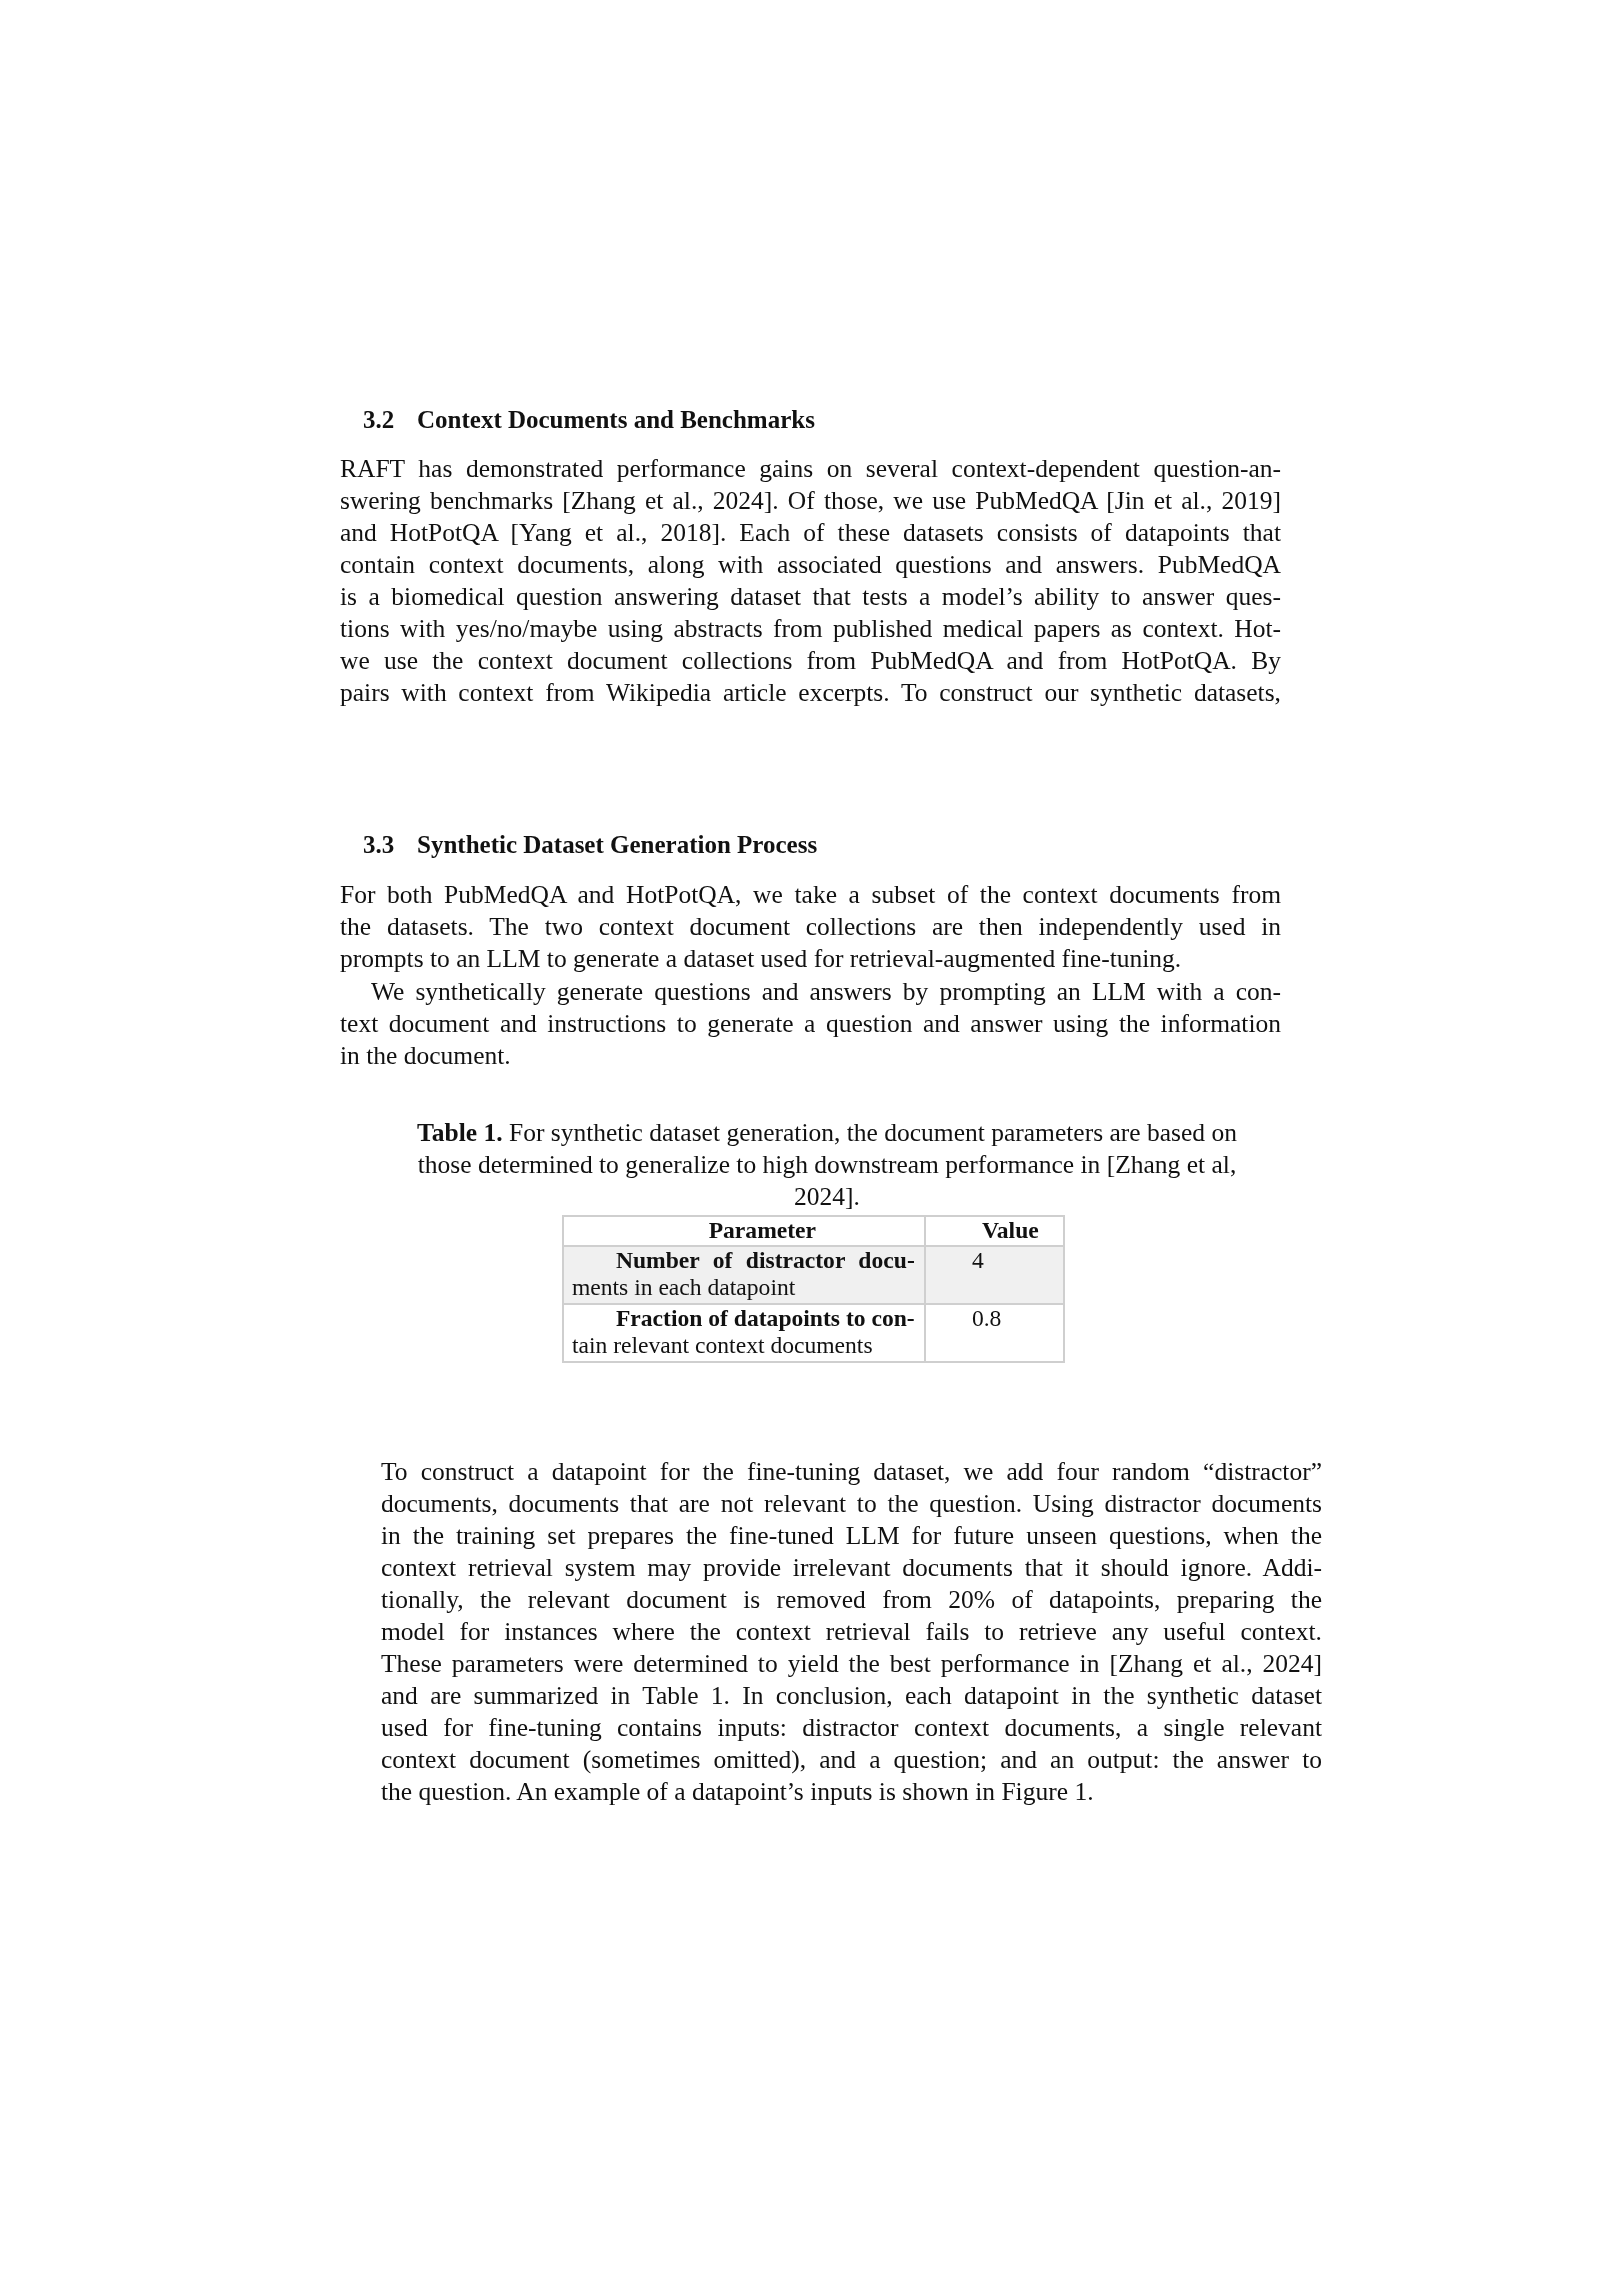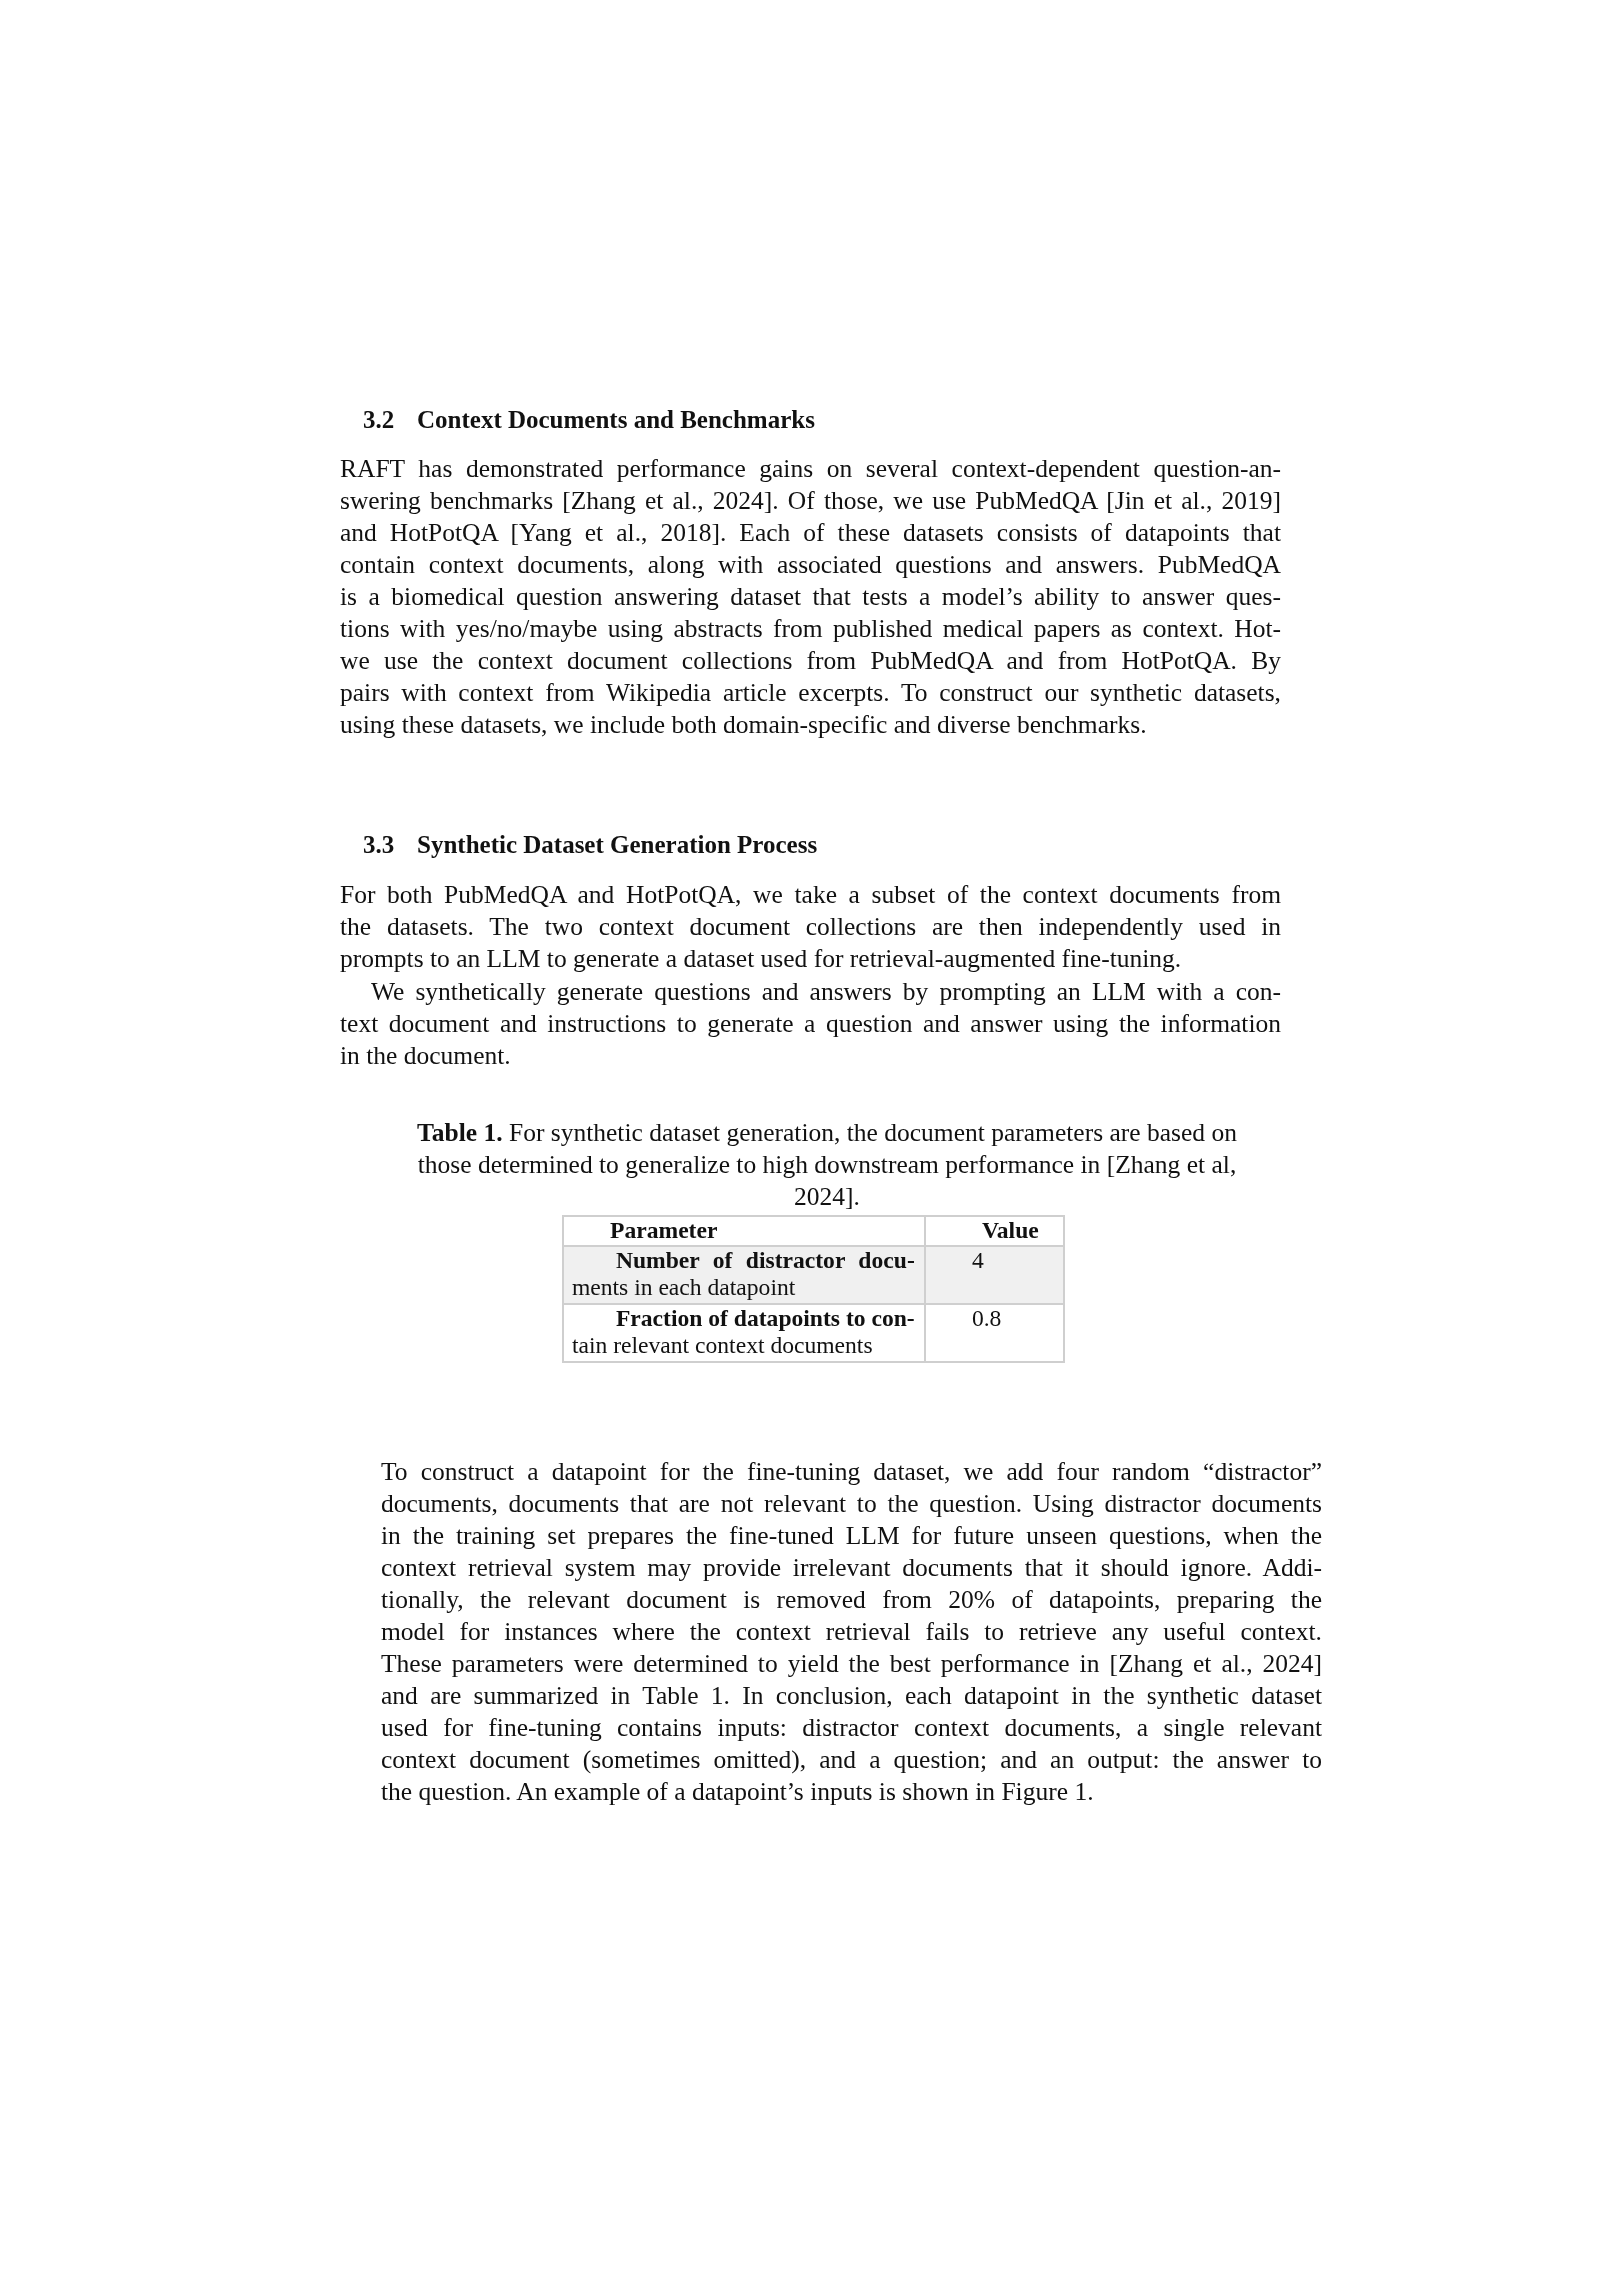--- a/index.html
+++ b/index.html
@@ -11,21 +11,21 @@
   .para { position: absolute; left: 0; width: 941px; font-size: 25.5px; line-height: 32px; text-align: justify; }
   .para .line { display: block; height: 32px; text-align: justify; text-align-last: justify; white-space: nowrap; }
   .para .line.last { text-align-last: left; }
   .para .indent { padding-left: 31px; }
   .caption { position: absolute; left: 43px; width: 888px; font-size: 25.5px; line-height: 32px; text-align: center; }
   .caption b { font-weight: bold; }
   table.params { position: absolute; left: 222px; top: 1215px; border-collapse: collapse;
                  font-size: 23.6px; line-height: 27.5px; }
   table.params td, table.params th { border: 2px solid #cfcfcf; vertical-align: top; padding: 0 9.2px; }
   table.params th { font-weight: bold; text-align: left; height: 26px; }
-  table.params th.col-param { width: 335px; padding-left: 46px; box-sizing: border-box; }
+  table.params th.col-param { width: 335px; padding-left: 46px; box-sizing: border-box; text-align: center; }
   table.params th.col-value { width: 139px; padding-left: 56px; box-sizing: border-box; }
   table.params tr.shaded td { background: #f0f0f0; }
   table.params td.pcell { width: 335px; box-sizing: border-box; padding: 0 9.2px 1.3px 7.9px; text-align: justify; }
   table.params td.pcell .l1 { display: block; padding-left: 44px; text-align: justify; text-align-last: justify; white-space: nowrap; font-weight: bold; }
   table.params td.pcell .l2 { display: block; white-space: nowrap; }
   table.params td.vcell { padding-left: 46px; }
 </style>
 </head>
 <body>
 
@@ -37,21 +37,20 @@
 
   <div class="para" style="top:453px;">
     <span class="line">RAFT has demonstrated performance gains on several context-dependent question-an-</span>
     <span class="line">swering benchmarks [Zhang et al., 2024]. Of those, we use PubMedQA [Jin et al., 2019]</span>
     <span class="line">and HotPotQA [Yang et al., 2018]. Each of these datasets consists of datapoints that</span>
     <span class="line">contain context documents, along with associated questions and answers. PubMedQA</span>
     <span class="line">is a biomedical question answering dataset that tests a model’s ability to answer ques-</span>
     <span class="line">tions with yes/no/maybe using abstracts from published medical papers as context. Hot-</span>
     <span class="line">we use the context document collections from PubMedQA and from HotPotQA. By</span>
     <span class="line">pairs with context from Wikipedia article excerpts.  To construct our synthetic datasets,</span>
-    <span class="line last">using these datasets, we include both domain-specific and diverse benchmarks.</span>
   </div>
 
   <div class="heading" style="top:829px;">
     <span class="num">3.3</span><span>Synthetic Dataset Generation Process</span>
   </div>
 
   <div class="para" style="top:879px;">
     <span class="line">For both PubMedQA and HotPotQA, we take a subset of the context documents from</span>
     <span class="line">the datasets. The two context document collections are then independently used in</span>
     <span class="line last">prompts to an LLM to generate a dataset used for retrieval-augmented fine-tuning.</span>

